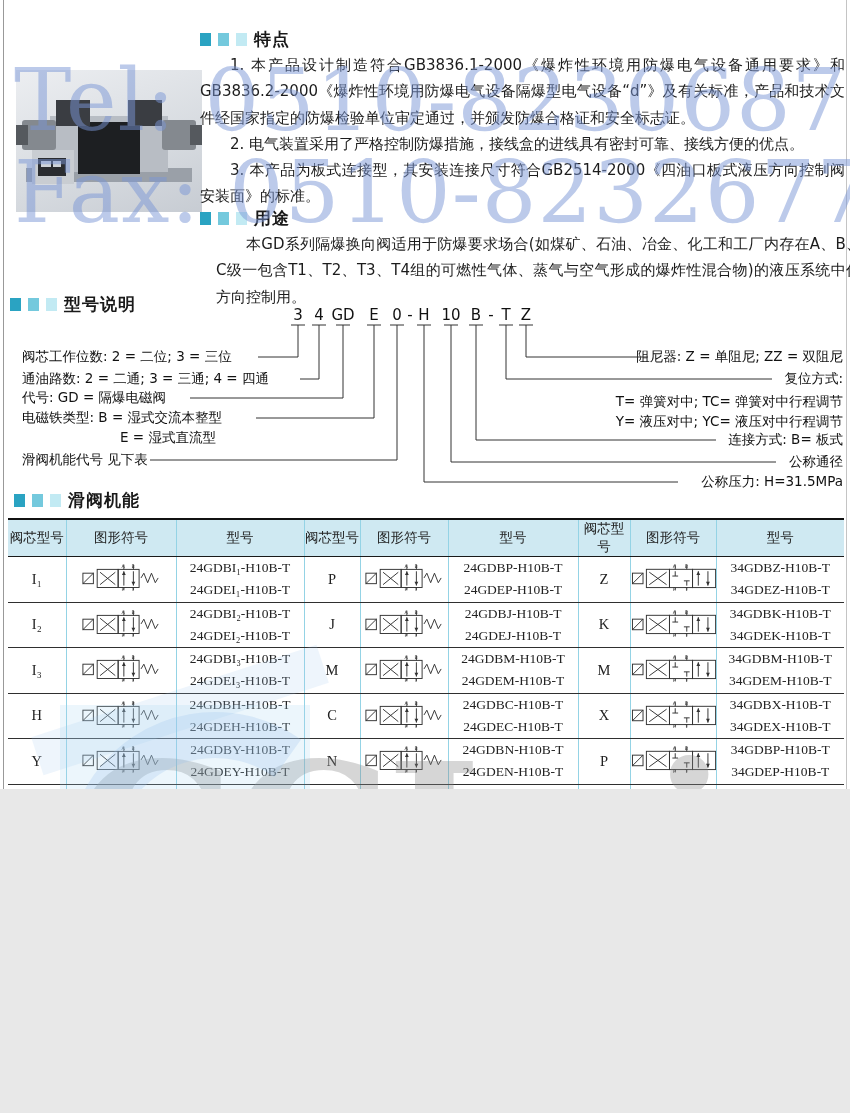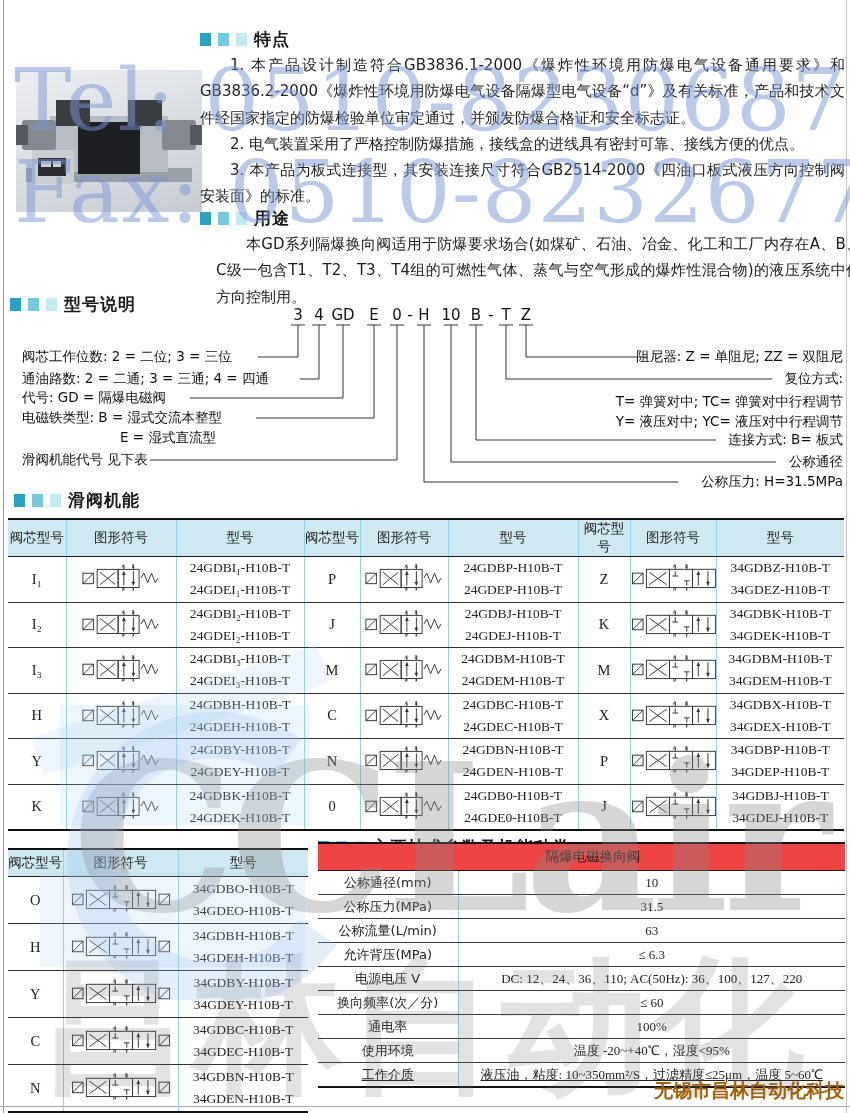--- a/index.html
+++ b/index.html
@@ -1,16 +1,16 @@
 <!DOCTYPE html>
 <html><head>
 <meta charset="utf-8">
 <style>
   html,body{margin:0;padding:0;background:#e8e8e8;}
-  .page{position:relative;width:850px;height:1113px;background:#ffffff;overflow:hidden;
+  .page{position:relative;width:850px;height:789px;background:#ffffff;overflow:hidden;
         font-family:"DejaVu Sans","Liberation Sans",sans-serif;color:#222;}
   .edge{position:absolute;background:#999;}
   
   .sec{position:absolute;display:flex;align-items:center;gap:7px;}
   .sec .sq{display:inline-block;width:11px;height:13px;}
   .sq1{background:#2aa3c2;} .sq2{background:#74c9dd;height:11px;} .sq3{background:#c2eaf3;height:9px;}
   .sec .t{font-size:17px;font-weight:bold;color:#1a1a1a;letter-spacing:1px;}
   
   .para{position:absolute;font-size:15px;line-height:1.75;text-align:justify;color:#1c1c1c;}
   .para p{margin:0;text-indent:2em;}

